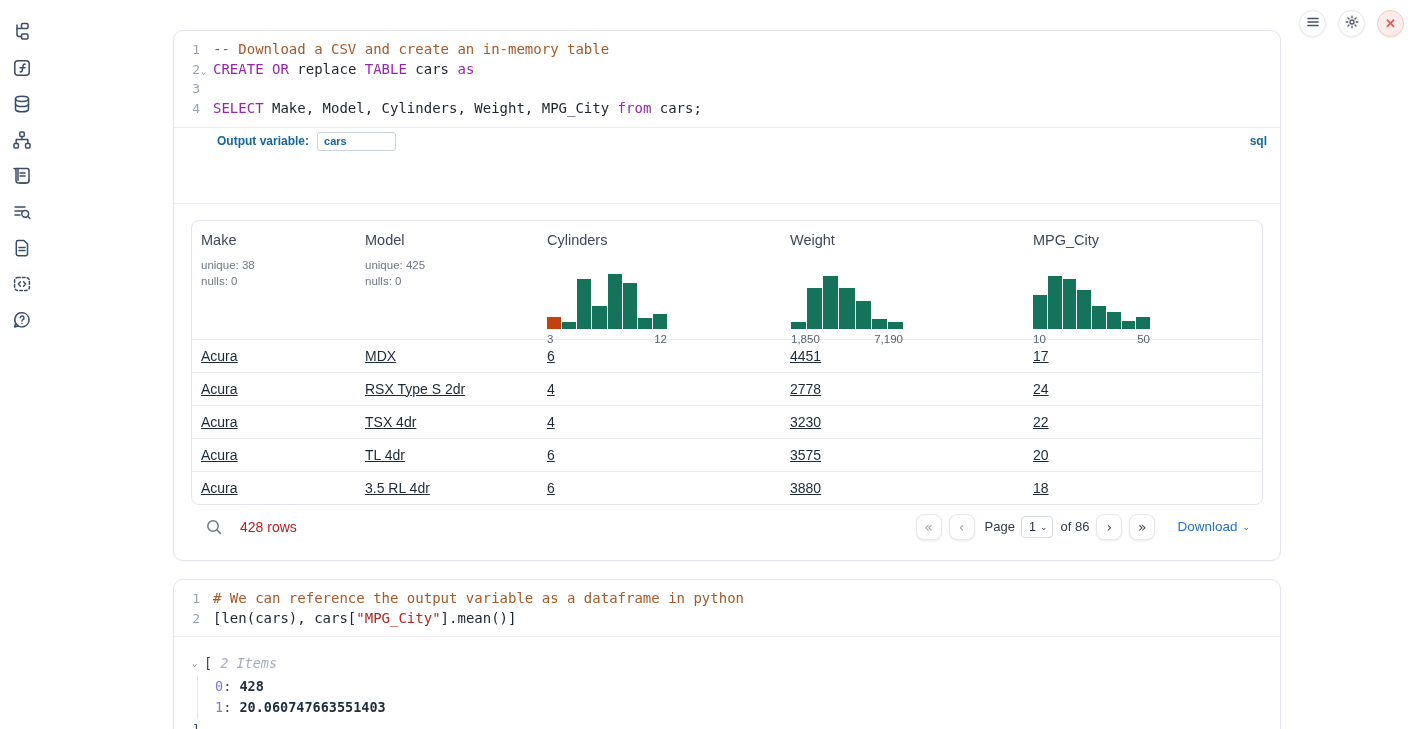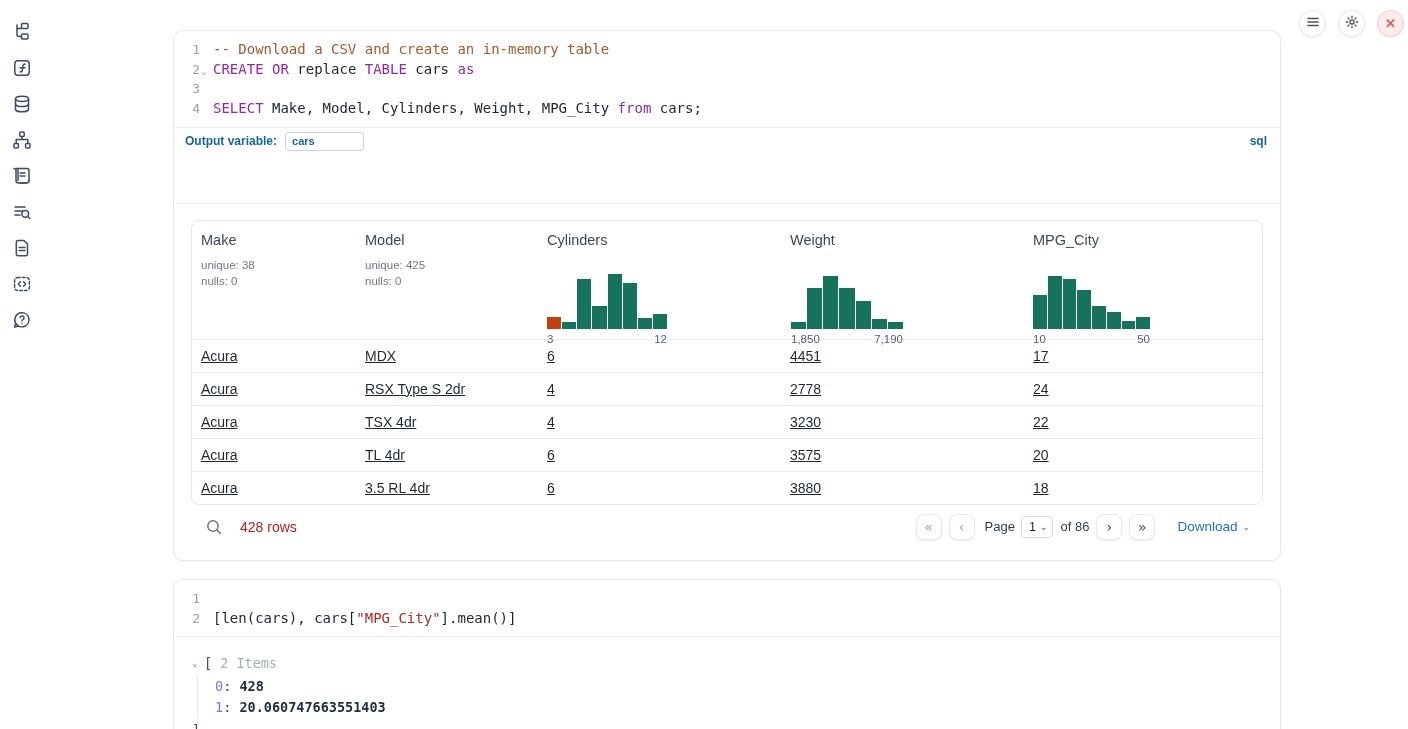--- a/index.html
+++ b/index.html
@@ -37,21 +37,21 @@
   .gutter-gap { width:13px; flex:none; position:relative; }
   .fold { position:absolute; left:1px; top:2px; font-size:9px; color:#8a93a3; }
   .tk-com { color:#a45a2a; }
   .tk-kw  { color:#9228a8; }
   .tk-str { color:#b02a21; }
   .tk-pl  { color:#1d2530; }
 
   
   .outvar-row { display:flex; align-items:center; height:28px;
                 border-top:1px solid #ebedf1; padding:0 13px 0 11px; }
-  .outvar-label { font-size:12px; font-weight:700; color:#13679e; }
+  .outvar-label { font-size:12px; font-weight:700; color:#13679e;margin-left:32px; }
   .outvar-input { margin-left:8px; width:79px; height:19px;
                   border:1px solid #c9d2dd; border-radius:3px;
                   font-size:11px; font-weight:700; color:#13679e;
                   padding:0 6px; font-family:"Liberation Sans",sans-serif; }
   .outvar-spacer { flex:1; }
   .lang-label { font-size:12px; font-weight:700; color:#13679e; }
 
   
   .output-area { border-top:1px solid #ebedf1; padding:16px 17px 13px 17px;margin-top:48px; }
   .data-table { border:1px solid #e3e6ec; border-radius:8px; overflow:hidden; }
@@ -98,21 +98,21 @@
   .download .chev { font-size:9px; color:#2270cc; }
 
   
   .cell-2 { margin-top:18px; }
   .tree-output { border-top:1px solid #ebedf1; padding:16px 16px 16px 18px;
                  font-family:"DejaVu Sans Mono", monospace; font-size:13.5px;
                  line-height:21.5px; color:#3b4554; }
   .tree-head { display:flex; align-items:center; }
   .tree-chevron { font-size:9px; color:#6b7280; width:12px; cursor:pointer; }
   .tree-bracket { color:#3b4554; }
-  .tree-items { color:#a6adba; margin-left:8px; }
+  .tree-items { color:#a6adba; font-style:italic; margin-left:8px; }
   .tree-entries { margin-left:5px; border-left:1px solid #e4e7ec;
                   padding-left:17px; margin-top:1px; margin-bottom:1px; }
   .tree-key { color:#7a7ad6; }
   .tree-val { color:#1f2d3d; font-weight:600; }
 </style>
 </head>
 <body>
 
 <aside class="sidebar">
   <span class="side-icon">
@@ -355,21 +355,21 @@
         <span class="download">
           <span>Download</span>
           <span class="chev">⌄</span>
         </span>
       </div>
     </div>
   </section>
 
   <section class="cell cell-2">
     <div class="code-area" id="py-code">
-        <div class="code-line"><span class="gutter">1</span><span class="gutter-gap"></span></div>
+        <div class="code-line"><span class="gutter">1</span><span class="gutter-gap"></span><span class="src"><span class="tk-com"># We can reference the output variable as a dataframe in python</span></span></div>
         <div class="code-line"><span class="gutter">2</span><span class="gutter-gap"></span><span class="src"><span class="tk-pl">[len(cars), cars[</span><span class="tk-str">"MPG_City"</span><span class="tk-pl">].mean()]</span></span></div>
       </div>
     <div class="tree-output">
       <div class="tree-head">
         <span class="tree-chevron">⌄</span>
         <span class="tree-bracket">[</span>
         <span class="tree-items">2 Items</span>
       </div>
       <div class="tree-entries" id="tree-entries">
           <div><span class="tree-key">0</span><span>: </span><span class="tree-val">428</span></div>

